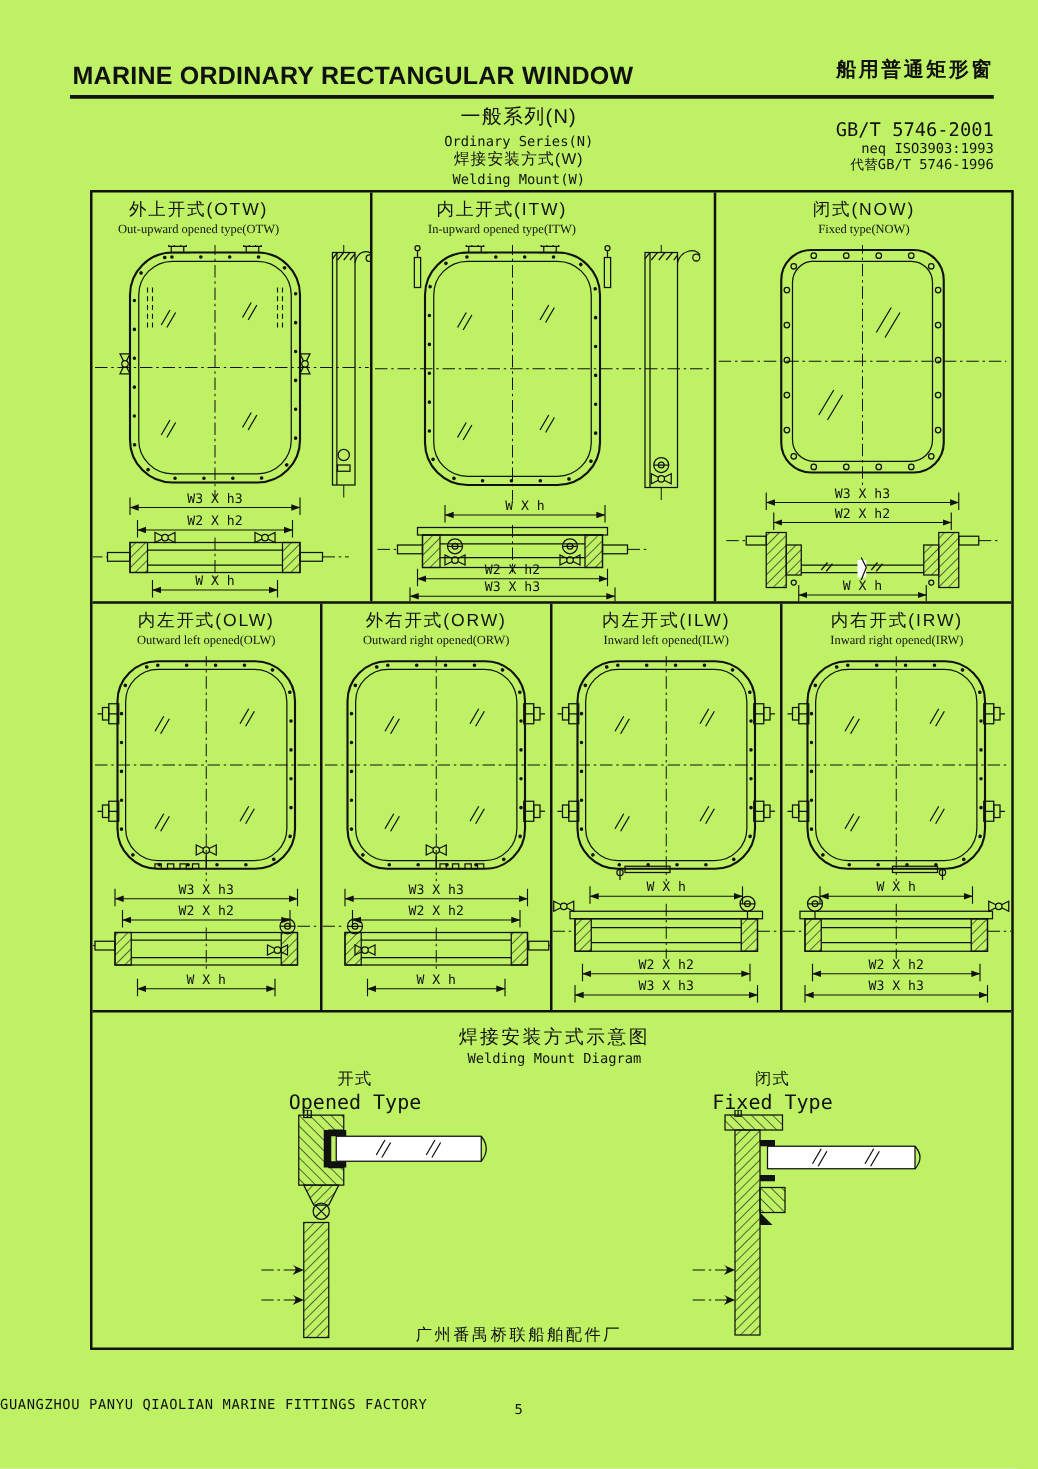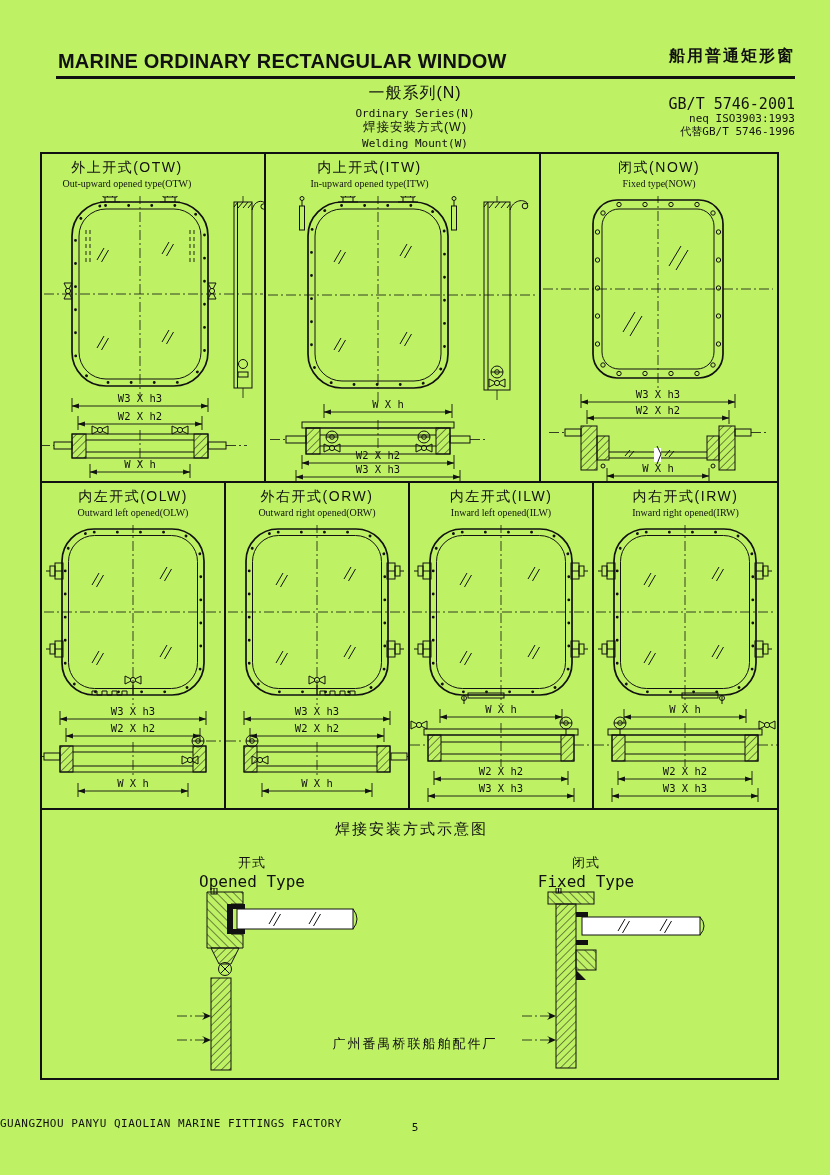--- a/index.html
+++ b/index.html
@@ -13,21 +13,21 @@
   .std{right:35px;top:96px;text-align:right;line-height:1.15;margin-left:47px;}
   .std .l1{font-size:15px;font-family:"DejaVu Sans Mono",monospace;}
   .std .l2,.std .l3{font-size:11px;font-family:"DejaVu Sans Mono",monospace;}
   .series{left:255px;top:83px;width:320px;text-align:center;}
   .series .zh{font-size:16px;letter-spacing:1px;}
   .series .en{font-size:11px;font-family:"DejaVu Sans Mono",monospace;margin-top:3px;}
   .mount{left:255px;top:119px;width:320px;text-align:center;}
   .mount .zh{font-size:12.5px;letter-spacing:1px;}
   .mount .en{font-size:11px;font-family:"DejaVu Sans Mono",monospace;margin-top:1px;}
   
-  .grid{left:40px;top:152px;width:739px;height:928px;border:2px solid #111;box-sizing:border-box;}
+  .grid{left:72px;top:152px;width:739px;height:928px;border:2px solid #111;box-sizing:border-box;}
   .row{display:flex;box-sizing:border-box;}
   .r1{height:329px;border-bottom:2px solid #111;}
   .r2{height:327px;border-bottom:2px solid #111;}
   .r3{position:relative;height:266px;}
   .panel{position:relative;box-sizing:border-box;overflow:hidden;}
   .panel.bdr{border-right:2px solid #111;}
   .ptitle{text-align:center;padding-top:5px;height:37px;}
   .ptitle .zh{font-size:14px;letter-spacing:1.5px;}
   .ptitle .en{font-size:10px;font-family:Liberation Serif, serif;margin-top:1px;}
   .sh46{padding-right:52px;}
@@ -42,21 +42,21 @@
   .dim line{stroke:#111;stroke-width:.9;}
   .dimt{font-family:"DejaVu Sans Mono",monospace;font-size:10.5px;fill:#111;text-anchor:middle;stroke:none;}
   
   .wtitle{position:absolute;left:0;top:10px;width:739px;text-align:center;}
   .wtitle .zh{font-size:15px;letter-spacing:2px;}
   .wtitle .en{font-size:11px;font-family:"DejaVu Sans Mono",monospace;margin-top:1px;}
   .wlabel{position:absolute;width:140px;text-align:center;top:44px;}
   .wlabel .zh{font-size:13px;letter-spacing:1px;}
   .wlabel .en{font-size:16px;font-family:"DejaVu Sans Mono",monospace;}
   
-  .foot-zh{left:0;top:1035px;width:830px;text-align:center;font-size:13px;letter-spacing:2px;}
+  .foot-zh{left:0;top:1059px;width:830px;text-align:center;font-size:13px;letter-spacing:2px;}
   .foot-en{left:0;top:1101px;width:830px;font-size:11px;font-family:"DejaVu Sans Mono",monospace;letter-spacing:.5px;margin-top:16px;}
   .pageno{left:0;top:1121px;width:830px;text-align:center;font-size:11px;font-family:"DejaVu Sans Mono",monospace;}
 </style>
 </head>
 <body>
 
 <svg width="0" height="0" style="position:absolute" aria-hidden="true">
   <defs>
     <marker id="ar" viewBox="0 0 10 10" refX="8.6" refY="5" markerWidth="9" markerHeight="9" orient="auto-start-reverse">
       <path d="M0,1.8 L9,5 L0,8.2 Z" fill="#111"></path>
@@ -569,20 +569,21 @@
             <line x1="18" y1="271" x2="164" y2="271" marker-start="url(#ar)" marker-end="url(#ar)"></line>
             <text class="dimt" x="91" y="267">W3 X h3</text>
           </g>
         </svg>
       </div>
     </div>
 
     <div class="r3">
       <div class="wtitle">
         <div class="zh">焊接安装方式示意图</div>
+        <div class="en">Welding Mount Diagram</div>
       </div>
       <div class="wlabel" style="left:140px">
         <div class="zh">开式</div>
         <div class="en">Opened Type</div>
       </div>
       <div class="wlabel" style="left:474px">
         <div class="zh">闭式</div>
         <div class="en">Fixed Type</div>
       </div>
 

